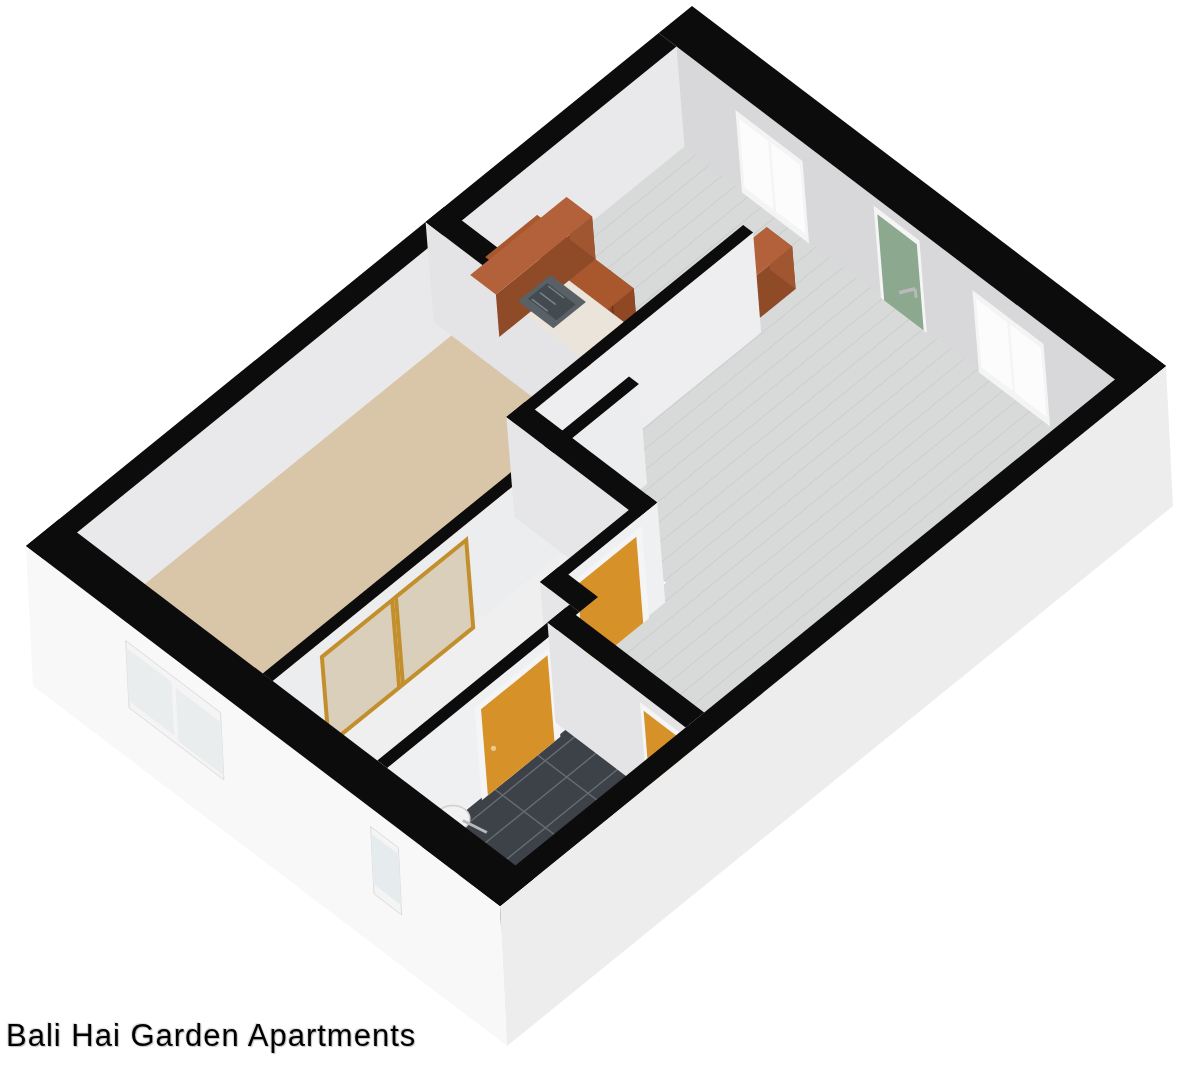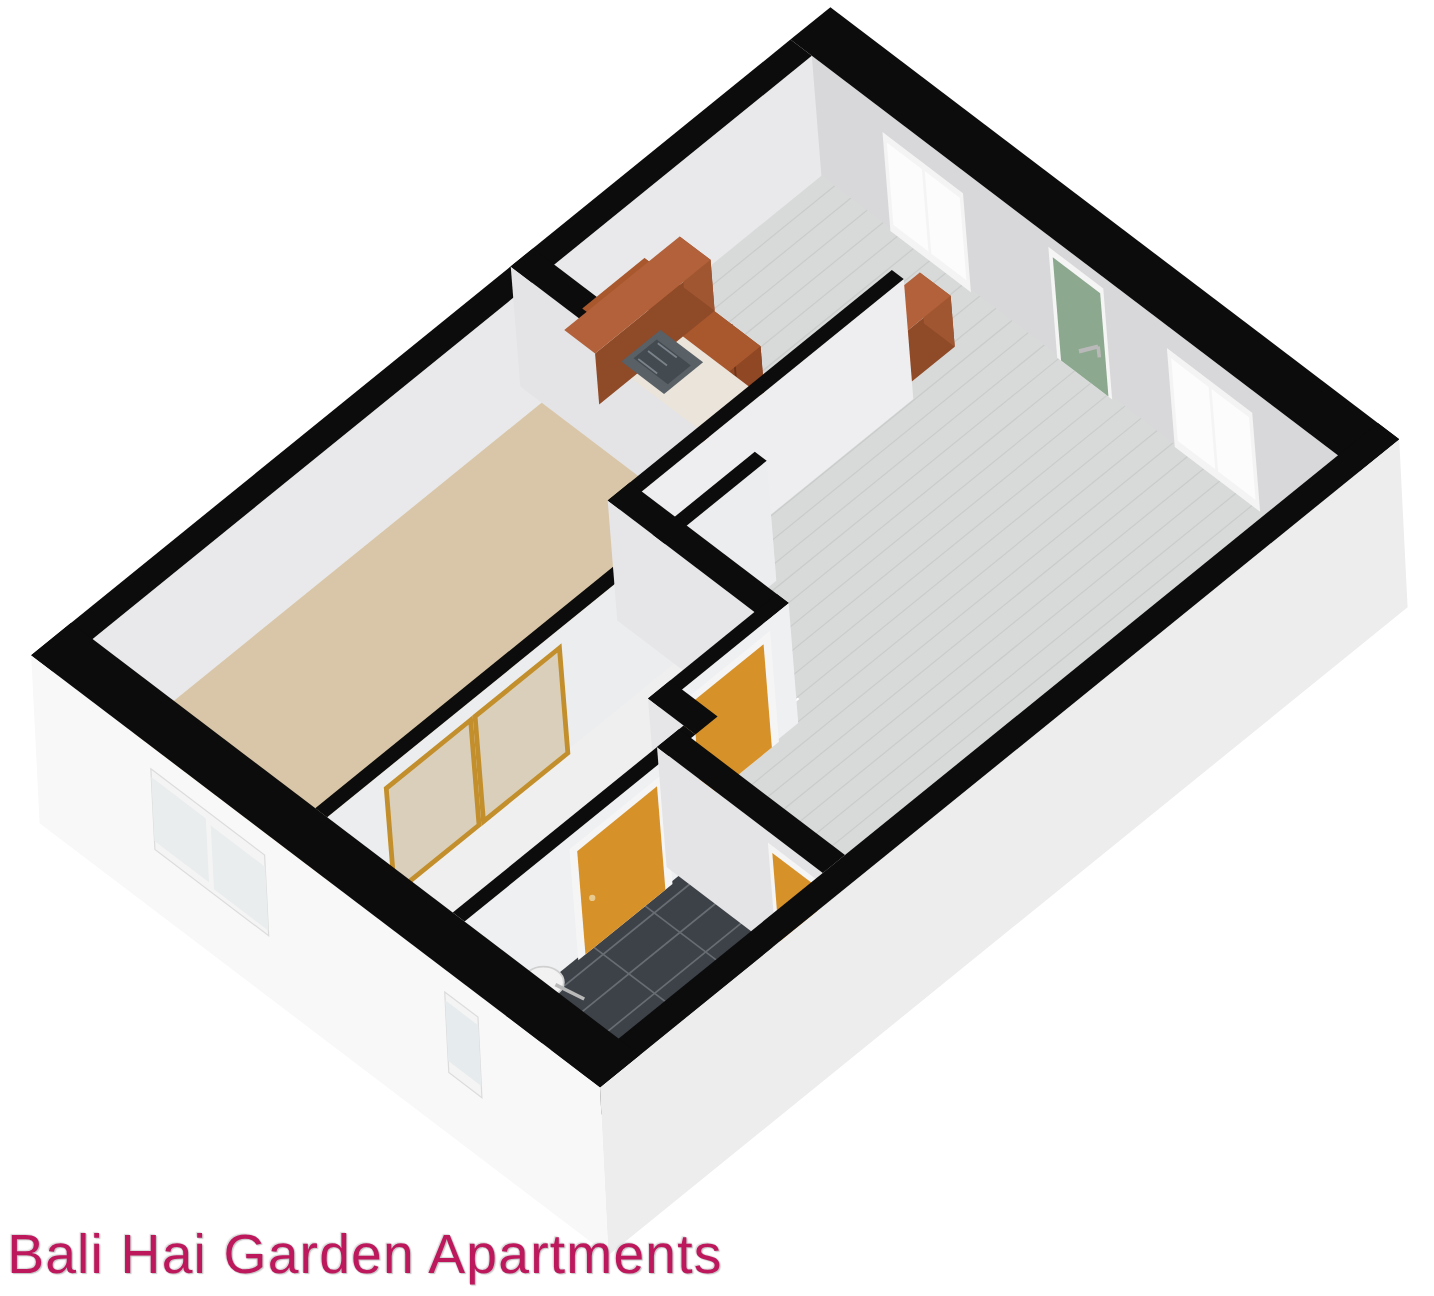--- a/index.html
+++ b/index.html
@@ -1,20 +1,20 @@
 <!DOCTYPE html>
 <html><head>
 <meta charset="utf-8">
 <style>
   html,body{margin:0;padding:0;background:#ffffff;}
   #stage{position:relative;width:1195px;height:1080px;background:#ffffff;overflow:hidden;
          font-family:"Liberation Sans", sans-serif;}
   #plan-svg{position:absolute;left:0;top:0;}
-  #watermark{position:absolute;left:6px;top:1018px;font-size:46px;letter-spacing:1px;
-             color:#be185d;
+  #watermark{position:absolute;left:6px;top:1018px;font-size:31px;letter-spacing:1px;
+             color:#000000;
              text-shadow:1px 1px 1px #c2c2c2, -1px -1px 1px #d8d8d8, 0 0 1px #cccccc;
              white-space:nowrap;}
 </style>
 </head>
 <body>
 
 <div id="stage">
   <svg id="plan-svg" width="1195" height="1080" viewBox="0 0 1195 1080">
       <g>
         <polygon points="685.5,126.5 1123.9,459.5 713.2,792.5 584.9,695.0 607.0,677.0 577.4,654.5 666.2,582.5 543.8,489.5 628.9,420.5 470.9,300.5" fill="#d8dad9"></polygon>

